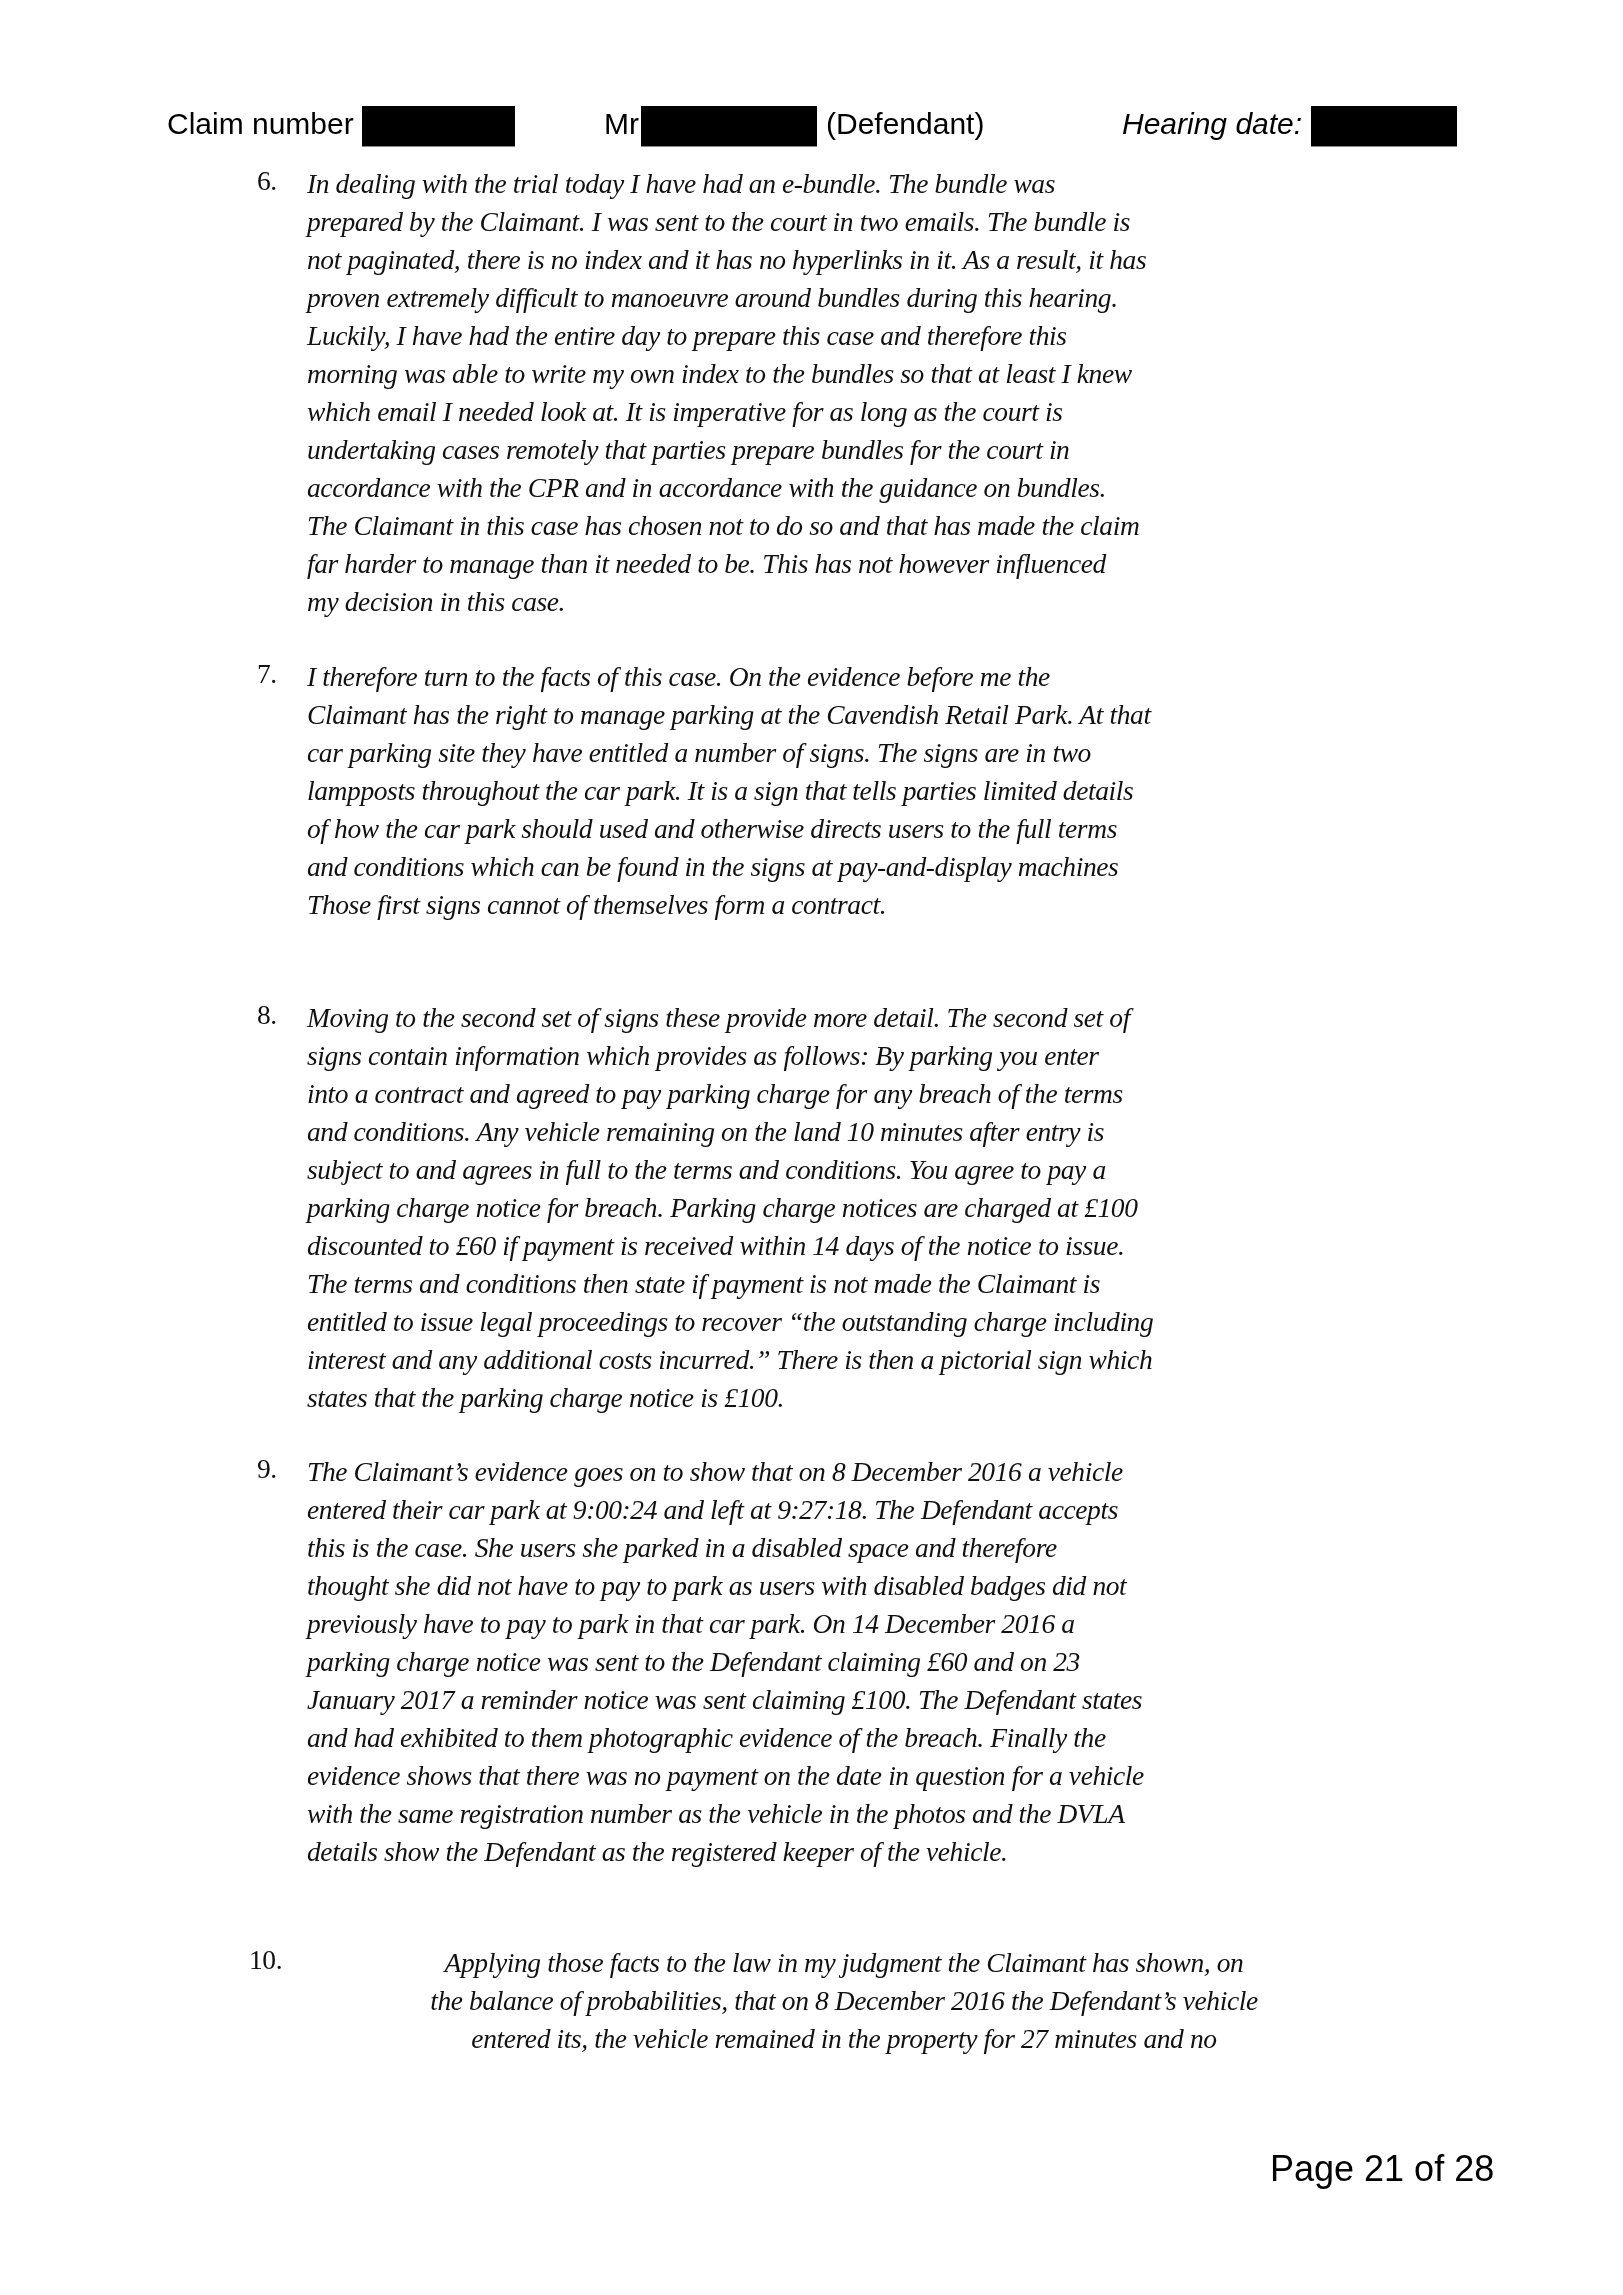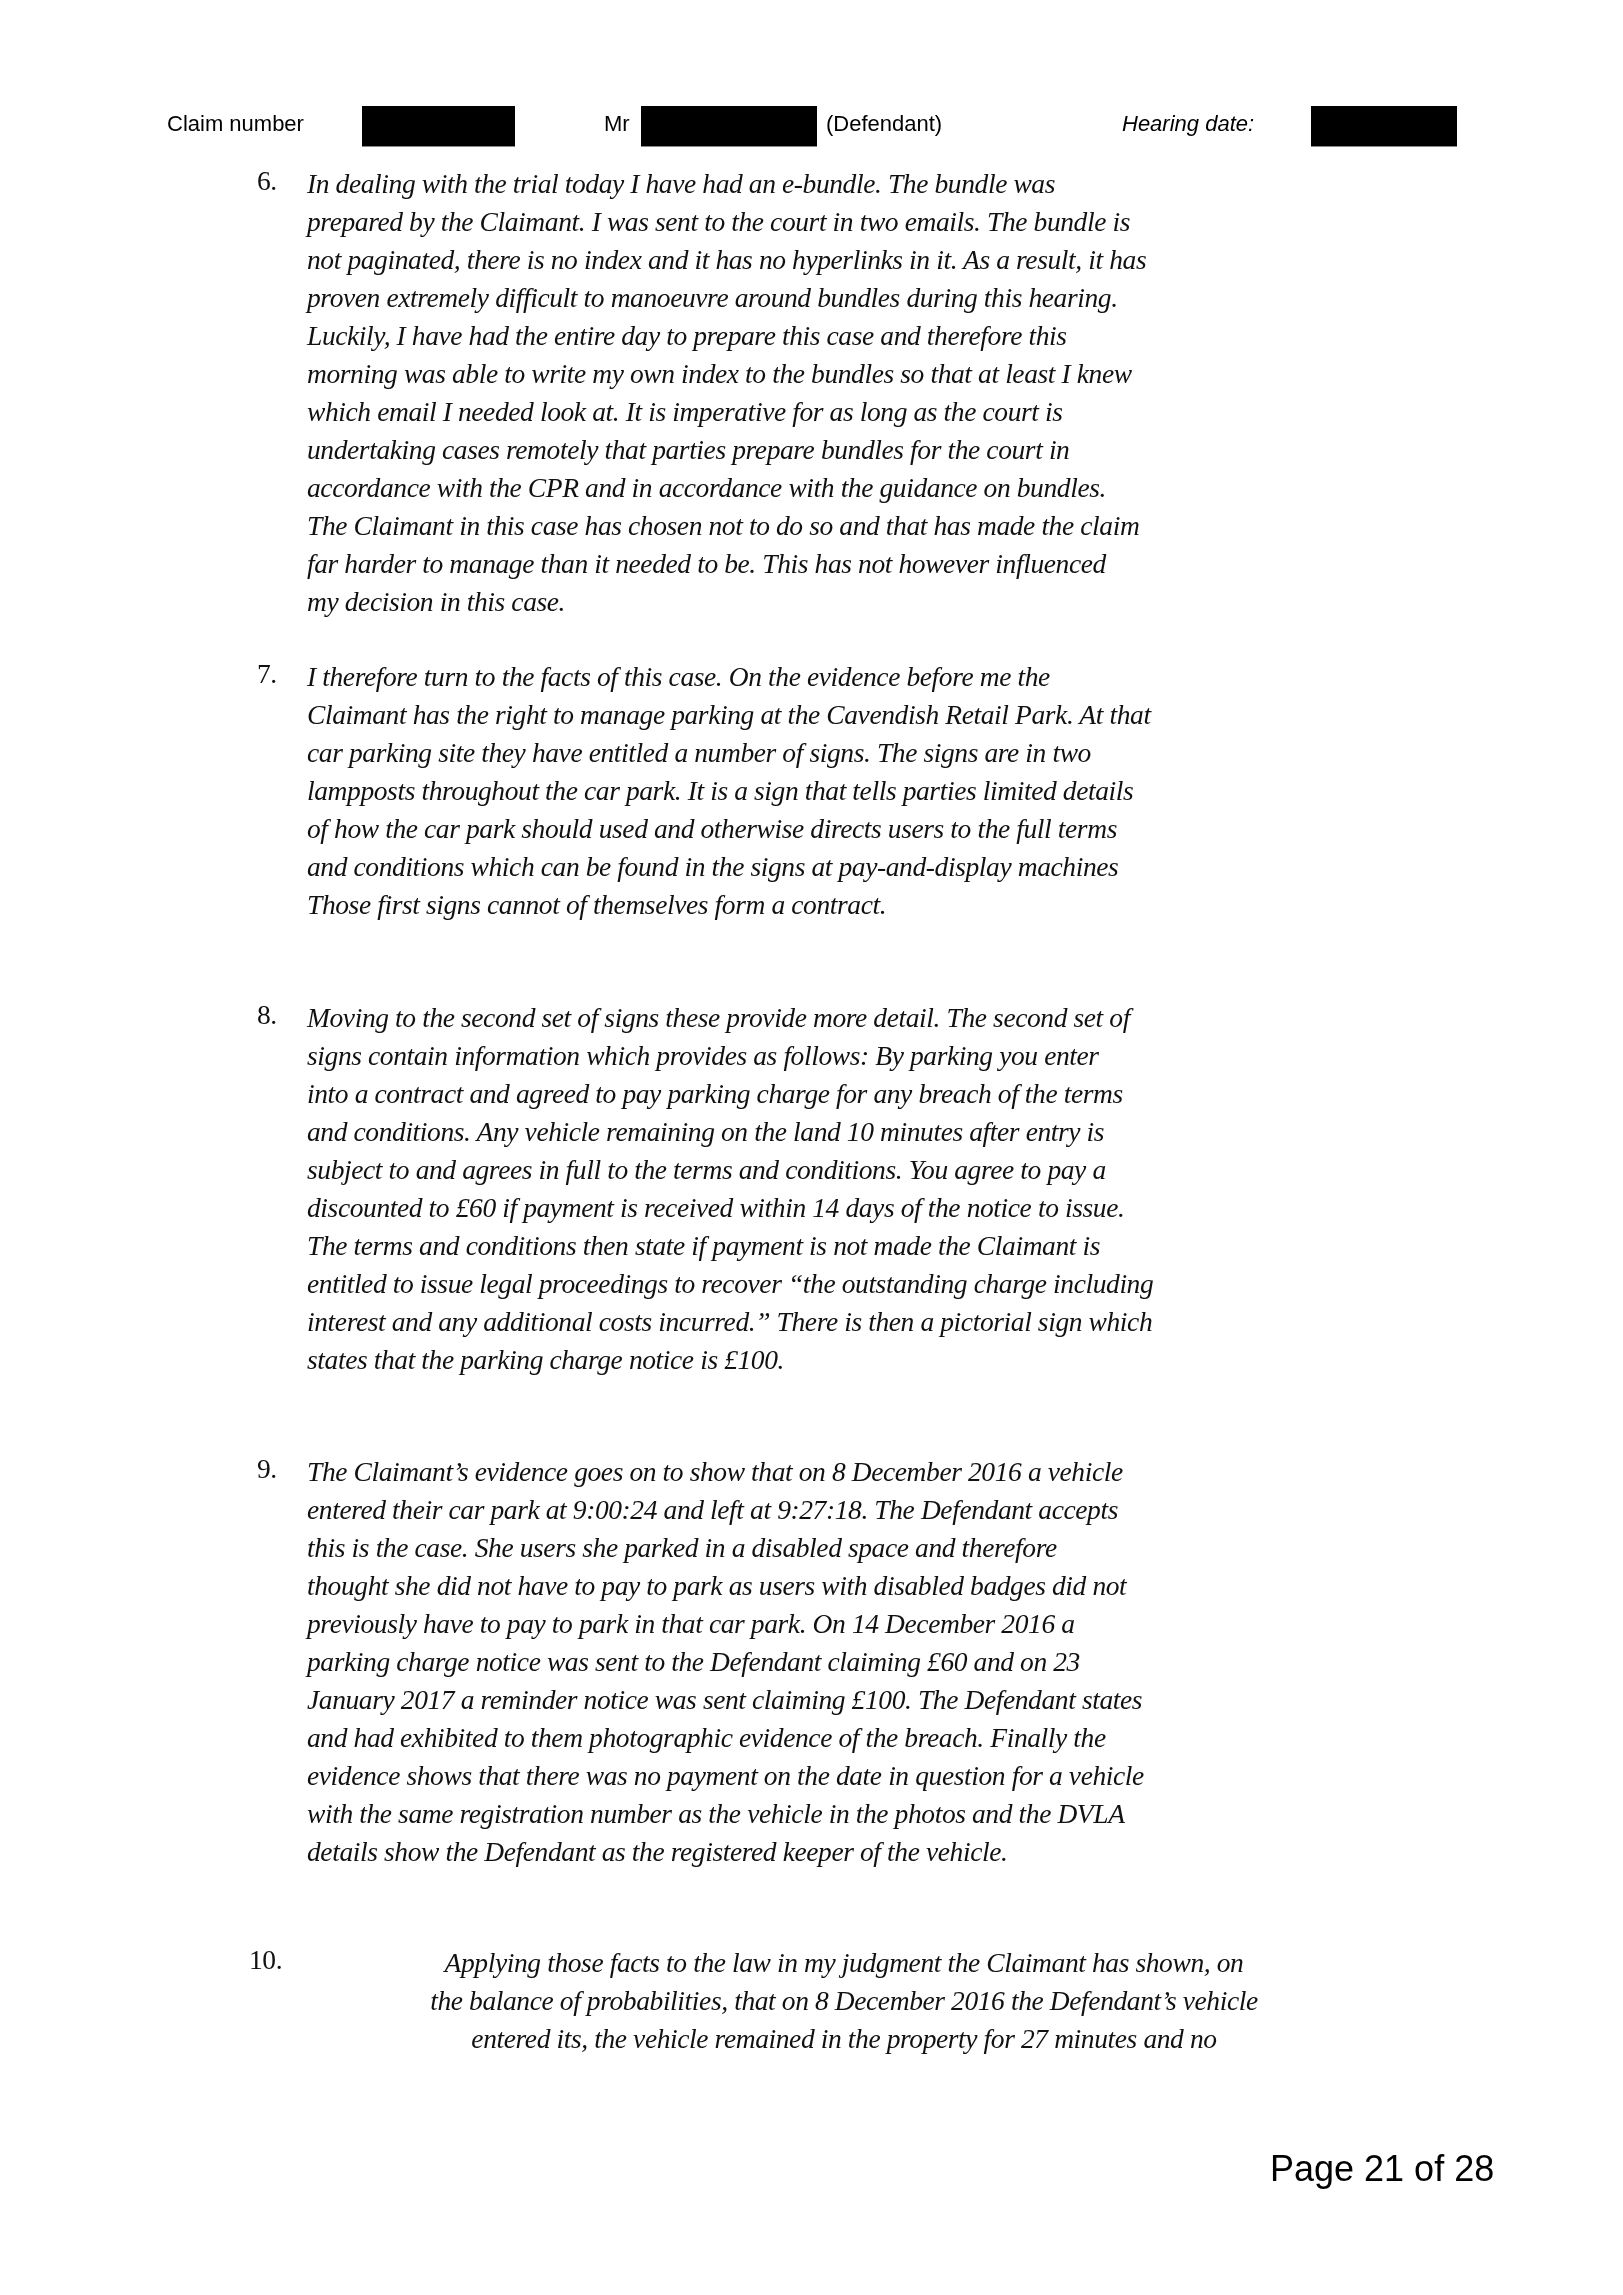--- a/index.html
+++ b/index.html
@@ -1,19 +1,19 @@
 <!DOCTYPE html>
 <html style="font-size:12px"><head>
 <meta charset="utf-8">
 <style>
   html, body { margin: 0; padding: 0; background: #ffffff; }
   body { width: 1623px; height: 2295px; position: relative; overflow: hidden; }
   .header {
     position: absolute; top: 104px; left: 0; width: 1623px; height: 45px;
-    font-family: "Liberation Sans", sans-serif; font-size: 22px; color: #000;
+    font-family: "Liberation Sans", sans-serif; font-size: 30px; color: #000;
   }
   .header .item { position: absolute; top: 0; height: 40px; line-height: 40px; white-space: nowrap; }
   .redact { position: absolute; background: #000; height: 40px; top: 1.5px; border-bottom: 1.5px solid #888; }
   .body {
     position: absolute; left: 0; top: 0; width: 1623px;
     font-family: "Liberation Serif", serif; color: #111;
     font-size: 27.5px; letter-spacing: -0.4px;
   }
   .para { position: absolute; left: 0; width: 1623px; }
   .para .num { position: absolute; left: 257px; top: 0; }
@@ -72,20 +72,21 @@
   </div>
 
   <div class="para" style="top:999px;">
     <span class="num">8.</span>
     <div class="lines">
       <span class="line">Moving to the second set of signs these provide more detail.  The second set of</span>
       <span class="line">signs contain information which provides as follows: By parking you enter</span>
       <span class="line">into a contract and agreed to pay parking charge for any breach of the terms</span>
       <span class="line">and conditions. Any vehicle remaining on the land 10 minutes after entry is</span>
       <span class="line">subject to and agrees in full to the terms and conditions. You agree to pay a</span>
+      <span class="line">parking charge notice for breach. Parking charge notices are charged at £100</span>
       <span class="line">discounted to £60 if payment is received within 14 days of the notice to issue.</span>
       <span class="line">The terms and conditions then state if payment is not made the Claimant is</span>
       <span class="line">entitled to issue legal proceedings to recover “the outstanding charge including</span>
       <span class="line">interest and any additional costs incurred.” There is then a pictorial sign which</span>
       <span class="line">states that the parking charge notice is £100.</span>
     </div>
   </div>
 
   <div class="para" style="top:1453px;">
     <span class="num">9.</span>

